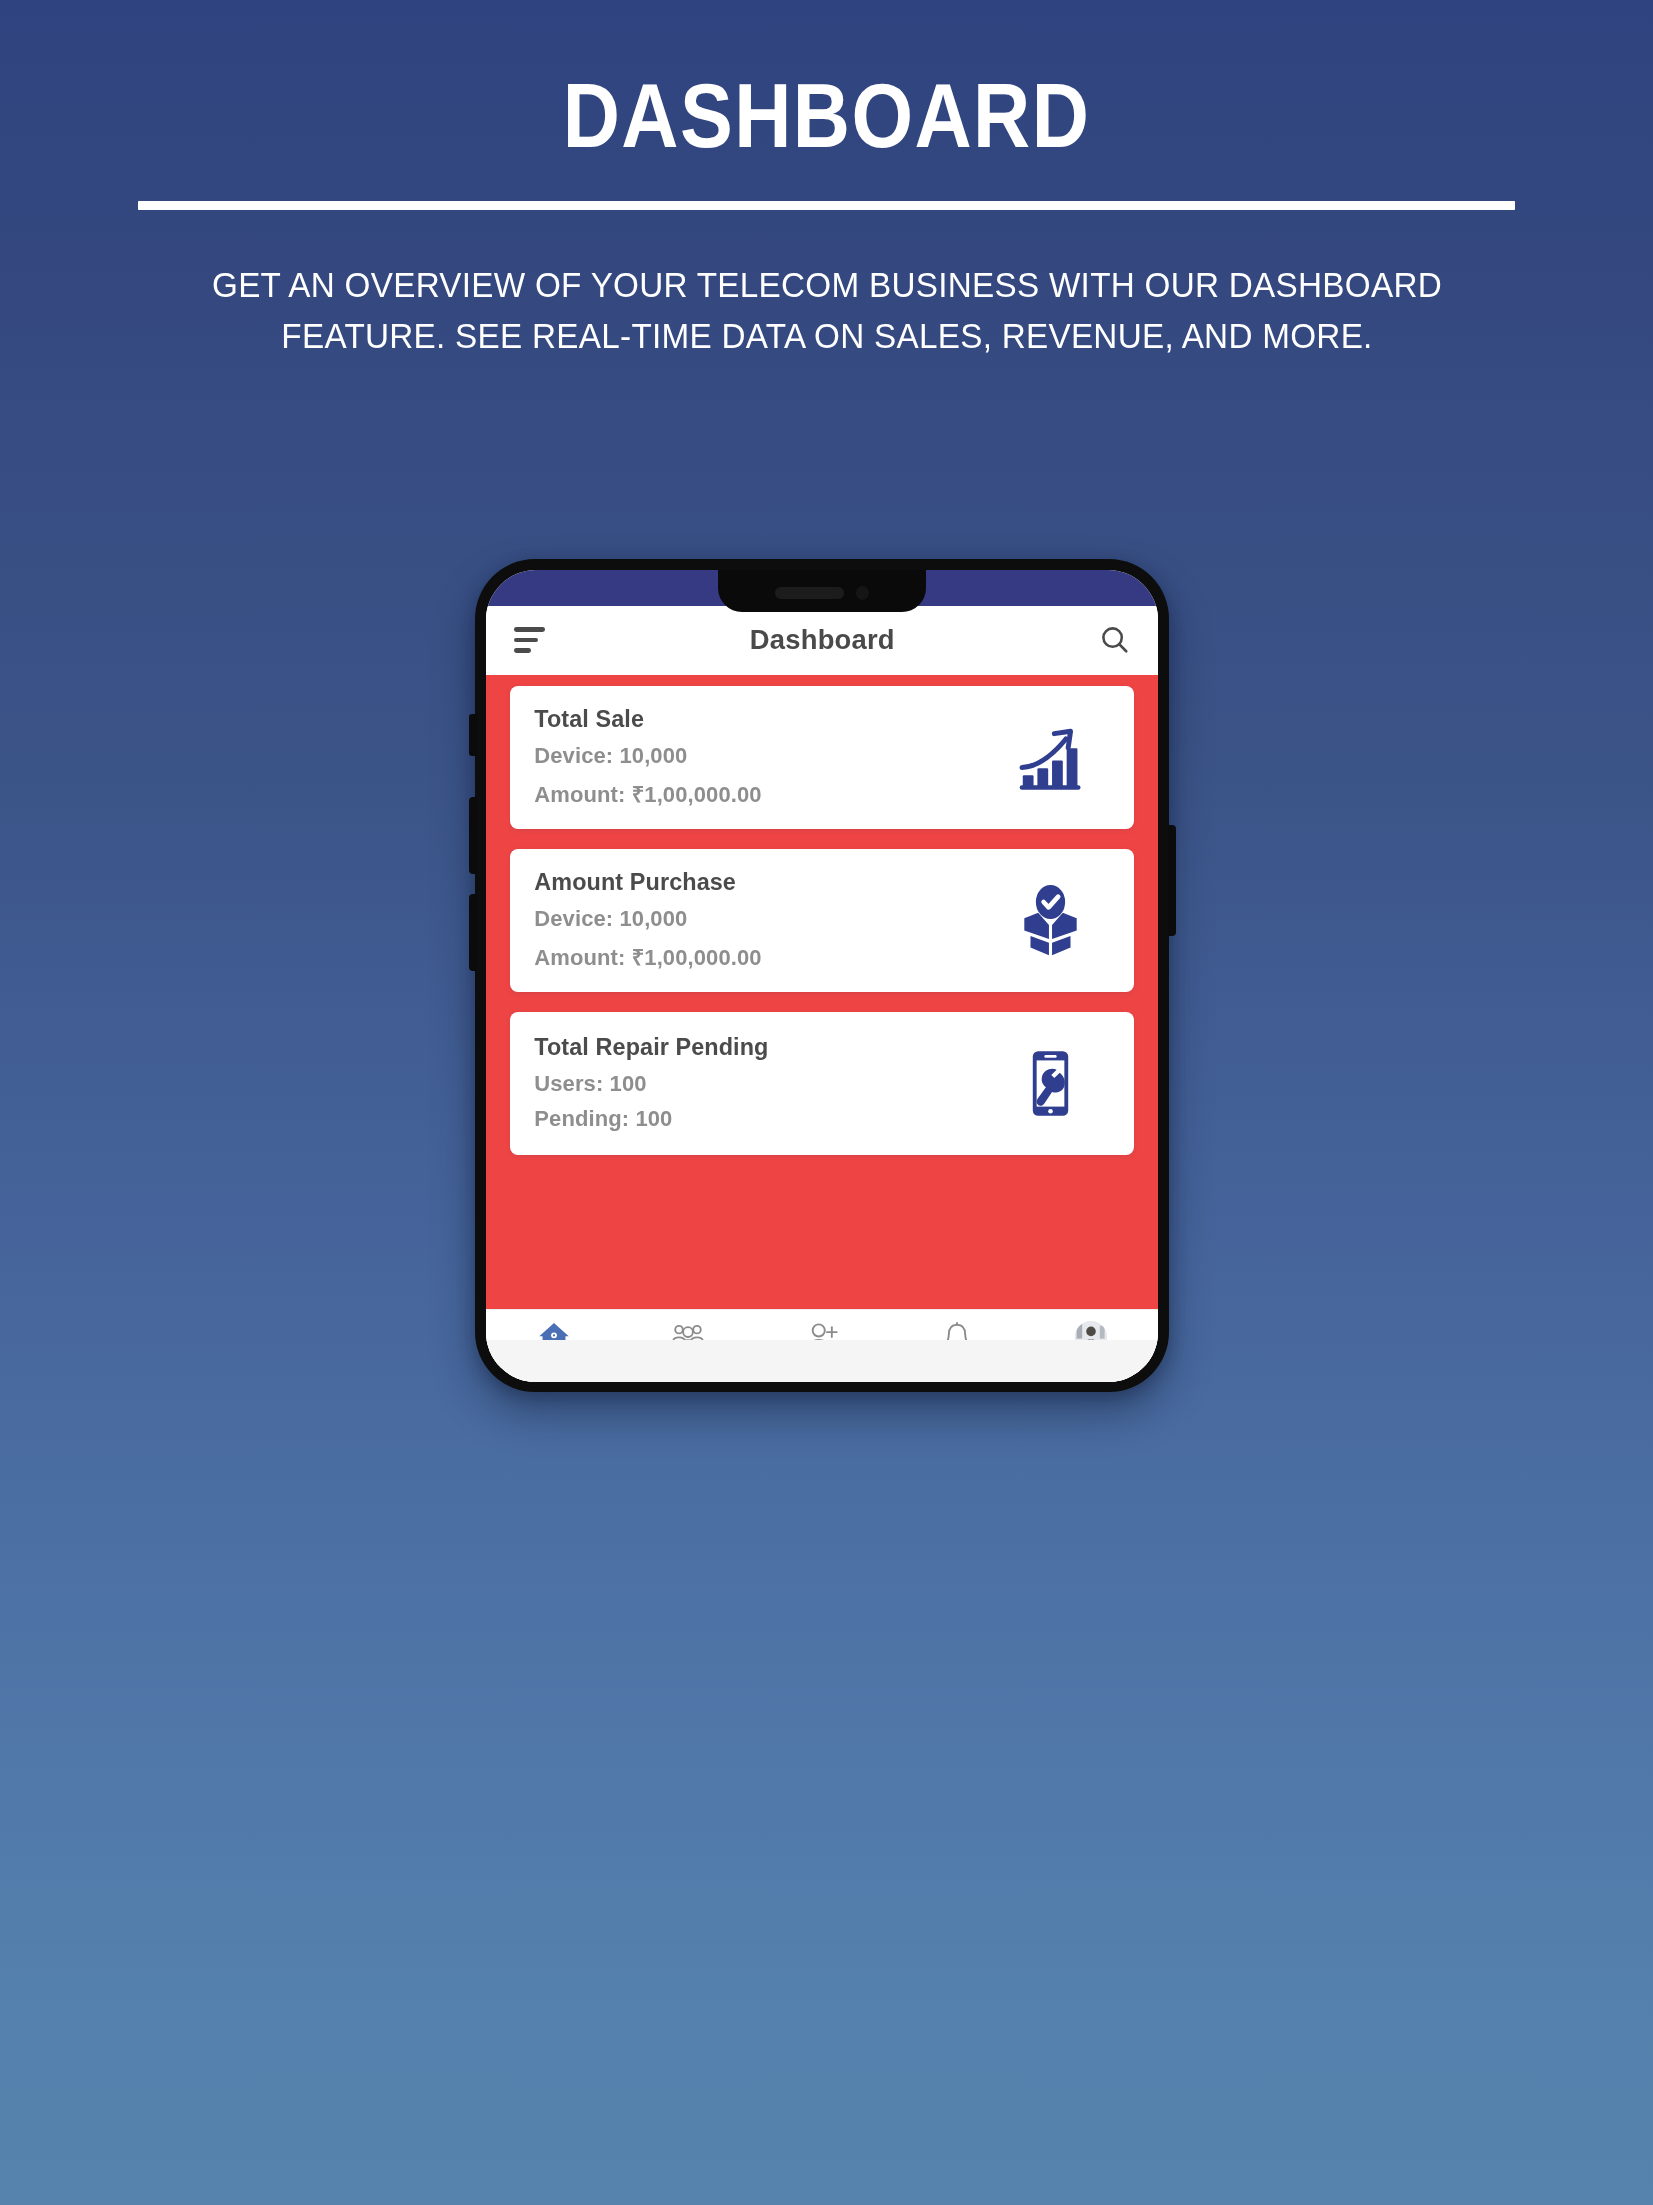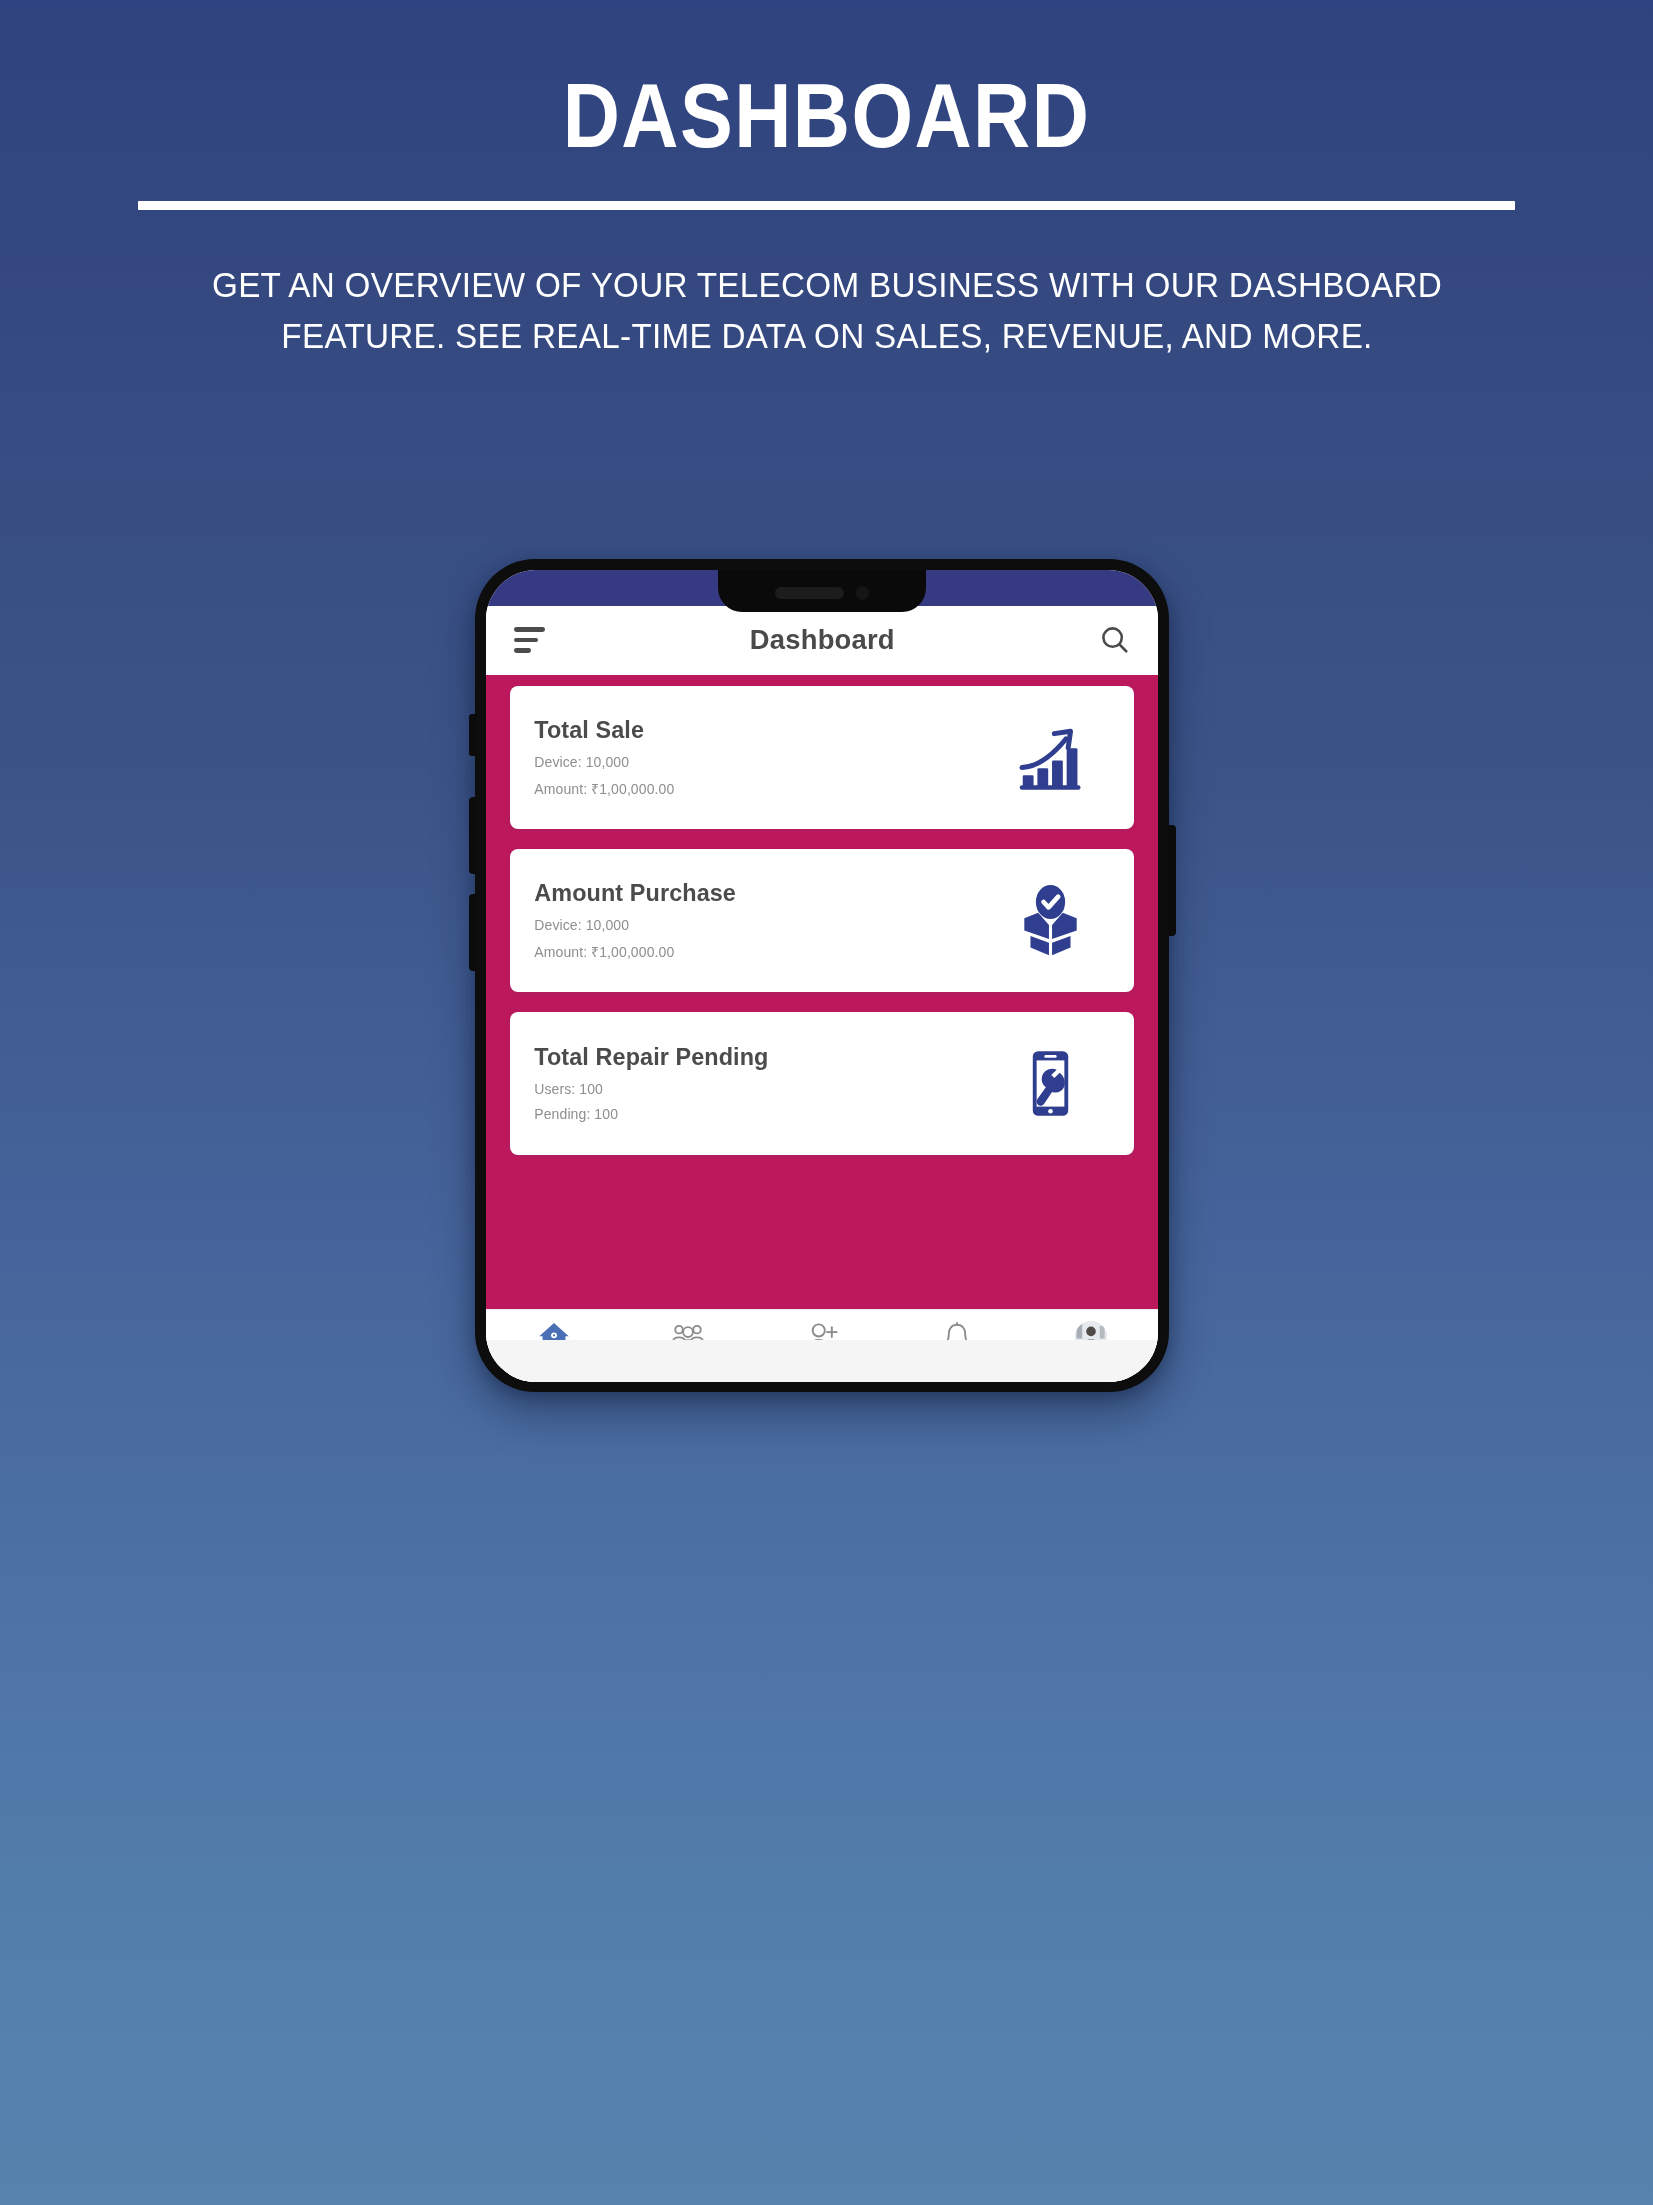--- a/index.html
+++ b/index.html
@@ -188,21 +188,21 @@
   }
 
   .search-icon {
     margin-left: auto;
     width: 32px; height: 32px;
     cursor: pointer;
   }
 
   .cards {
     flex: 1 1 auto;
-    background: #be185d;
+    background: #ef4444;
     padding: 11.3px 24px 0 24px;
     overflow: hidden;
   }
 
   .card {
     background: #ffffff;
     border-radius: 8px;
     height: 143px;
     margin-bottom: 20px;
     display: flex;
@@ -215,22 +215,22 @@
   .card-text { flex: 1 1 auto; }
 
   .card-title {
     font-size: 23.4px;
     font-weight: 700;
     color: #4b4b4b;
     margin-bottom: 9.7px;
     letter-spacing: 0.1px;
   }
   .card-line {
-    font-size: 14px;
-    font-weight: 400;
+    font-size: 22px;
+    font-weight: 700;
     color: #8e8e8e;
     margin-top: 9px;
     letter-spacing: 0.1px;
   }
 
   .card-icon {
     flex: 0 0 auto;
     width: 77px;
     height: 77px;
     display: flex;

